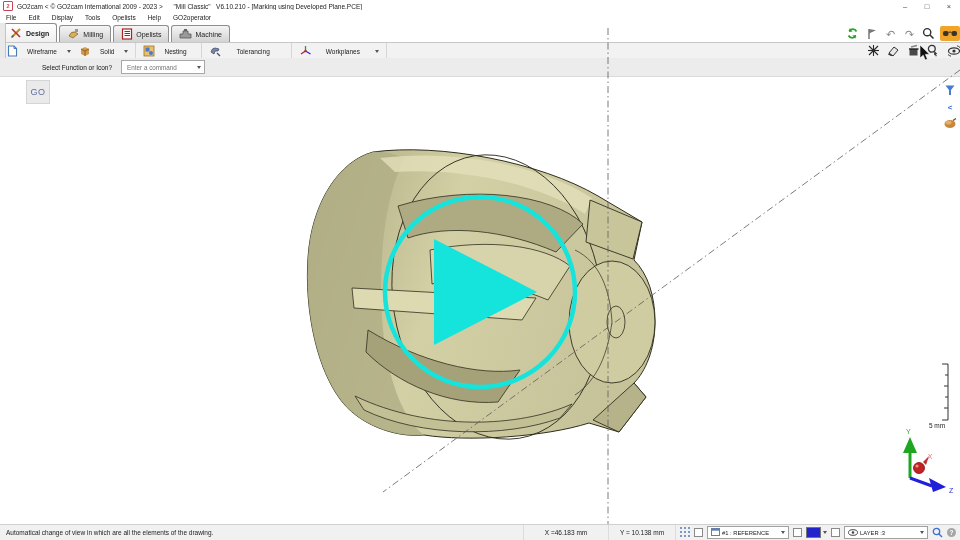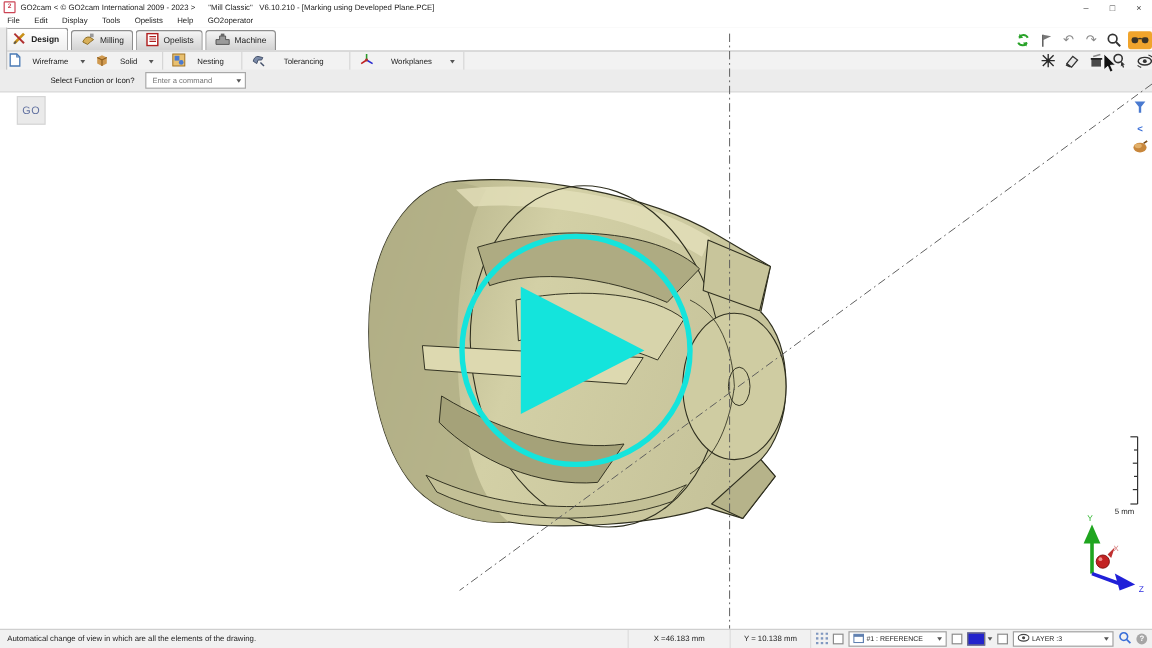--- a/index.html
+++ b/index.html
@@ -42,21 +42,21 @@
   
   .iconrow1{position:absolute;top:25px;left:845px;height:17px;display:flex;align-items:center;gap:4px;}
   .iconrow2{position:absolute;top:43px;left:866px;height:15px;display:flex;align-items:center;gap:5px;}
   .ibtn{display:flex;align-items:center;justify-content:center;width:15px;height:15px;}
   .arrowglyph{font-size:11px;color:#8a8a8a;line-height:10px;}
   .glassesbtn{width:20px;height:15px;background:#f0a42c;border-radius:2px;display:flex;align-items:center;justify-content:center;}
   
   .rightcol{position:absolute;right:3px;top:82px;display:flex;flex-direction:column;align-items:center;gap:3px;}
   .chevglyph{font-size:8px;font-weight:bold;color:#3a6fd8;}
   
-  .gobtn{position:absolute;left:14px;top:80px;width:22px;height:22px;background:#eaeaea;border:1px solid #d5d5d5;
+  .gobtn{position:absolute;left:26px;top:80px;width:22px;height:22px;background:#eaeaea;border:1px solid #d5d5d5;
          display:flex;align-items:center;justify-content:center;font-size:9px;font-weight:normal;color:#5f6f9f;letter-spacing:.5px;}
   
   .canvassvg{position:absolute;left:0;top:0;width:960px;height:540px;z-index:1;}
   .overlaysvg{position:absolute;left:0;top:0;width:960px;height:540px;z-index:6;pointer-events:none;}
   
   .statusbar{position:absolute;left:0;bottom:0;right:0;height:15px;background:#f1f1f1;border-top:1px solid #cfcfcf;
              display:flex;align-items:center;font-size:6.5px;color:#222;z-index:7;}
   .sb-msg{flex:1;padding-left:6px;}
   .sb-cell{height:100%;display:flex;align-items:center;justify-content:center;border-left:1px solid #dcdcdc;}
   .sb-x{width:84px;} .sb-y{width:66px;}

